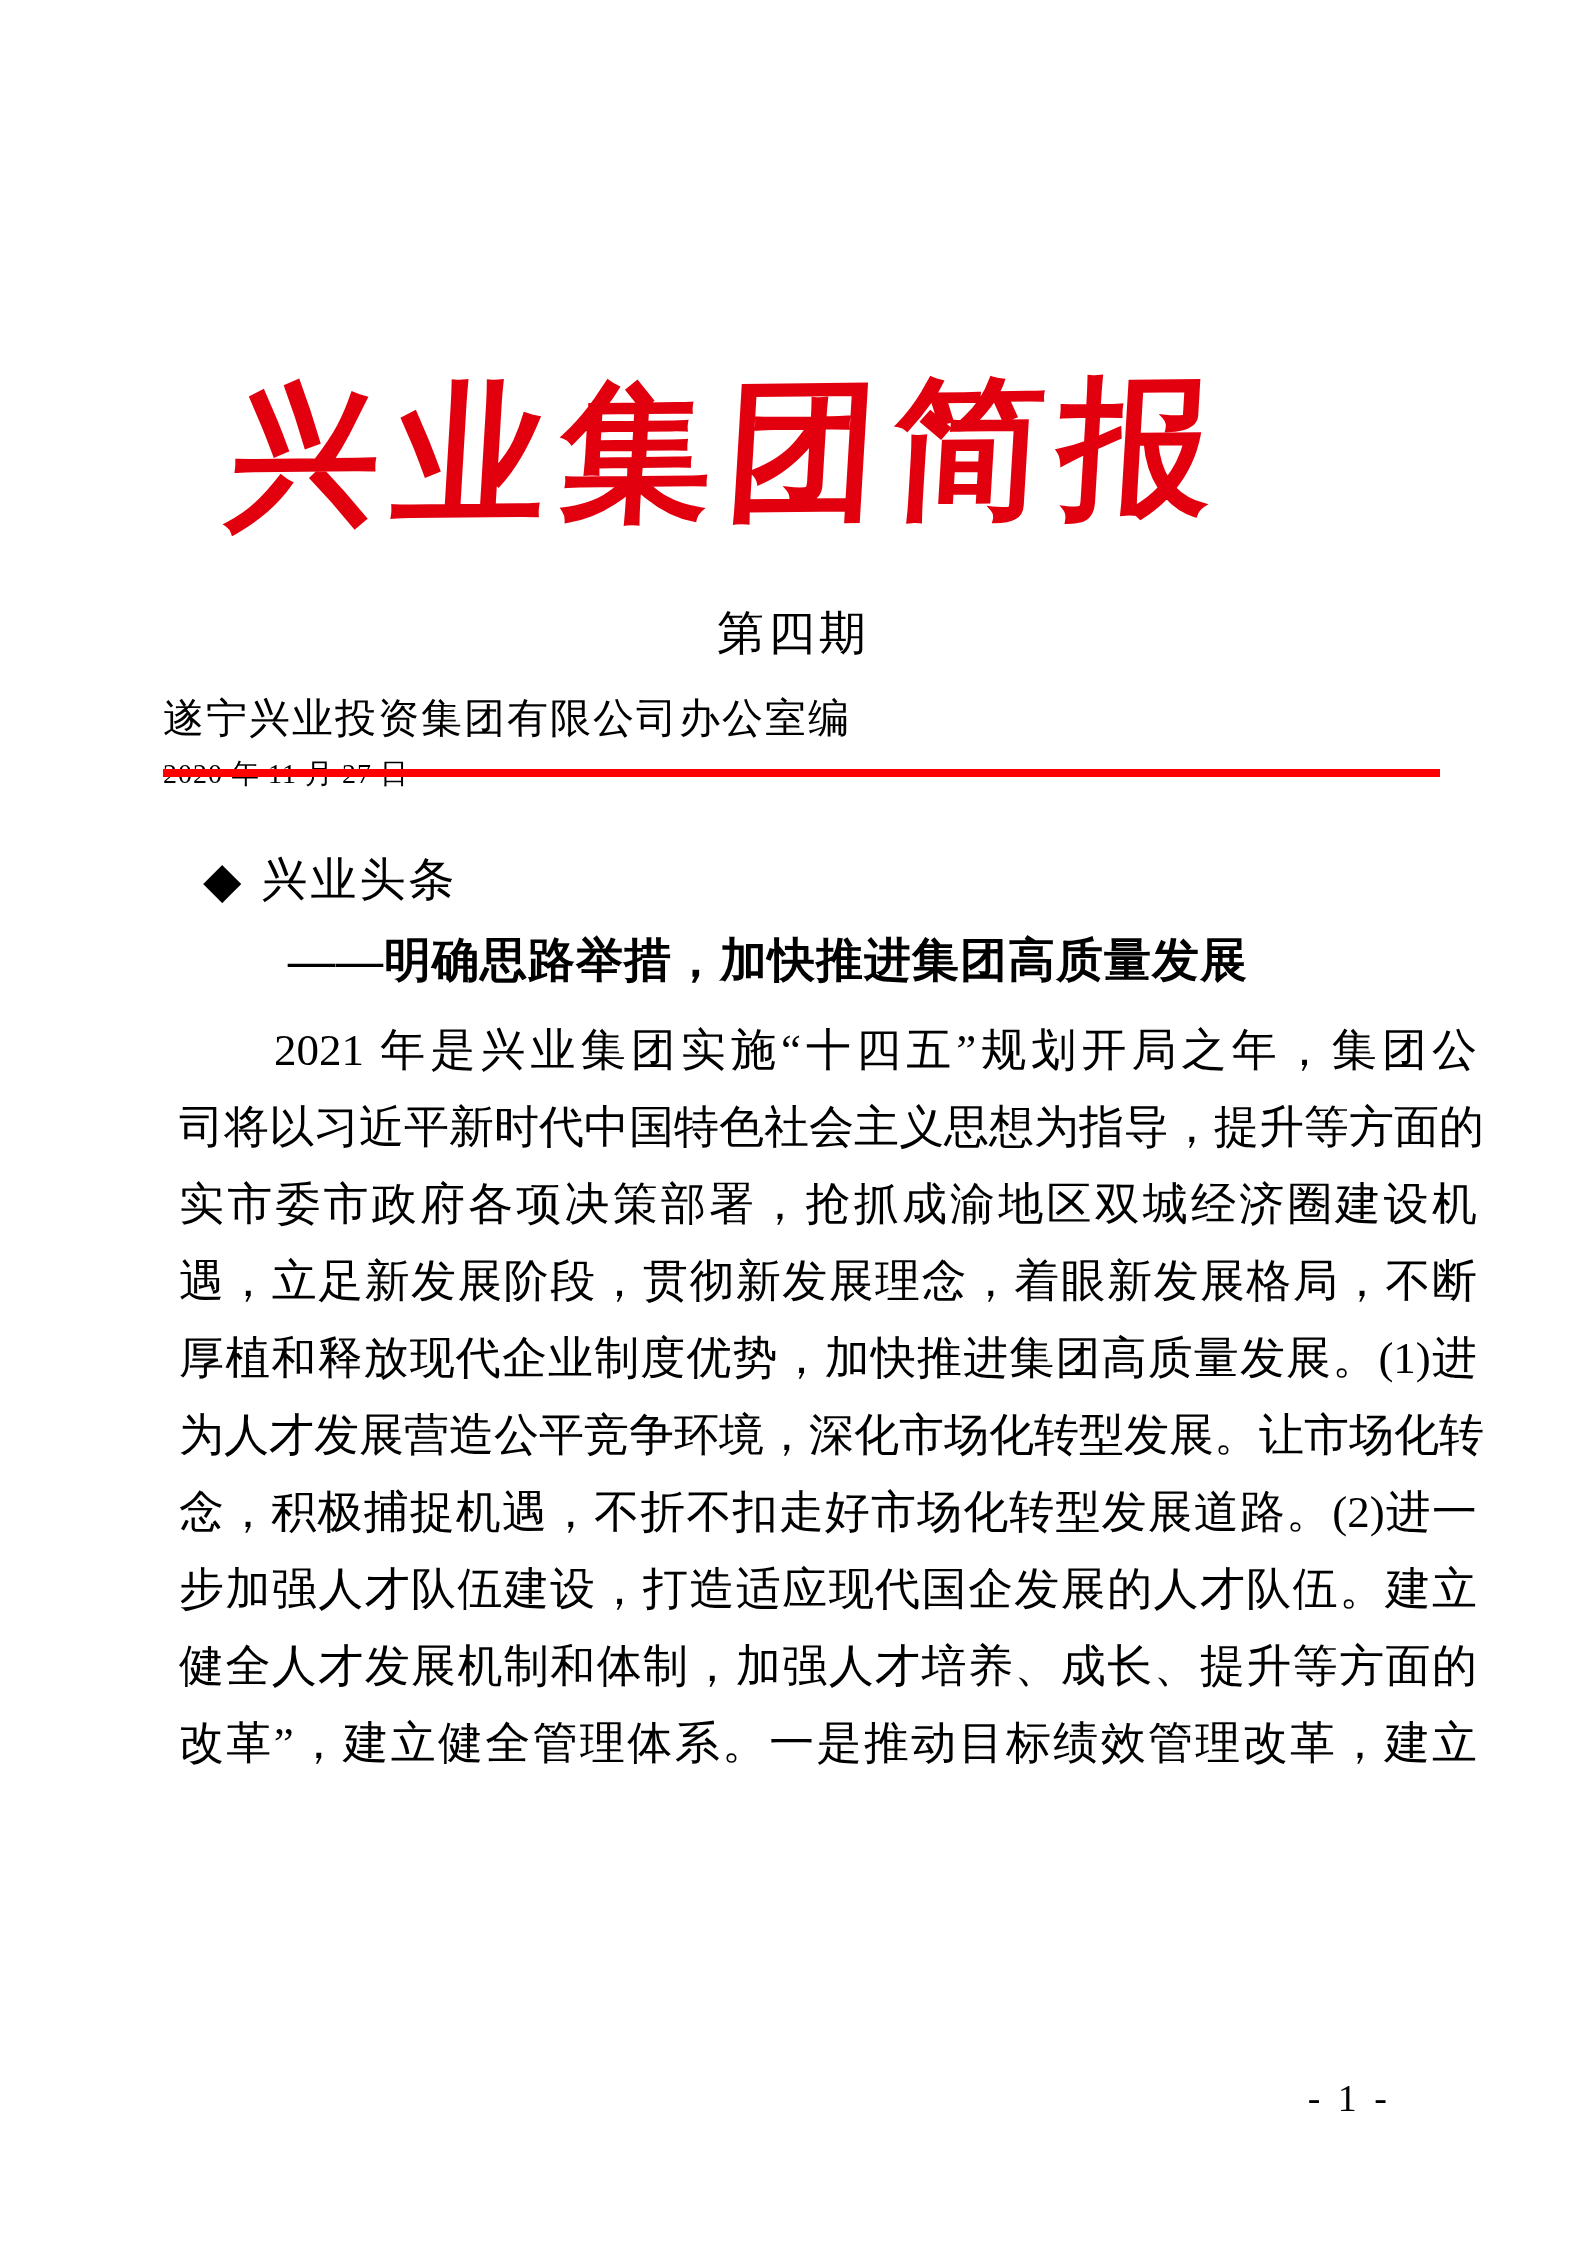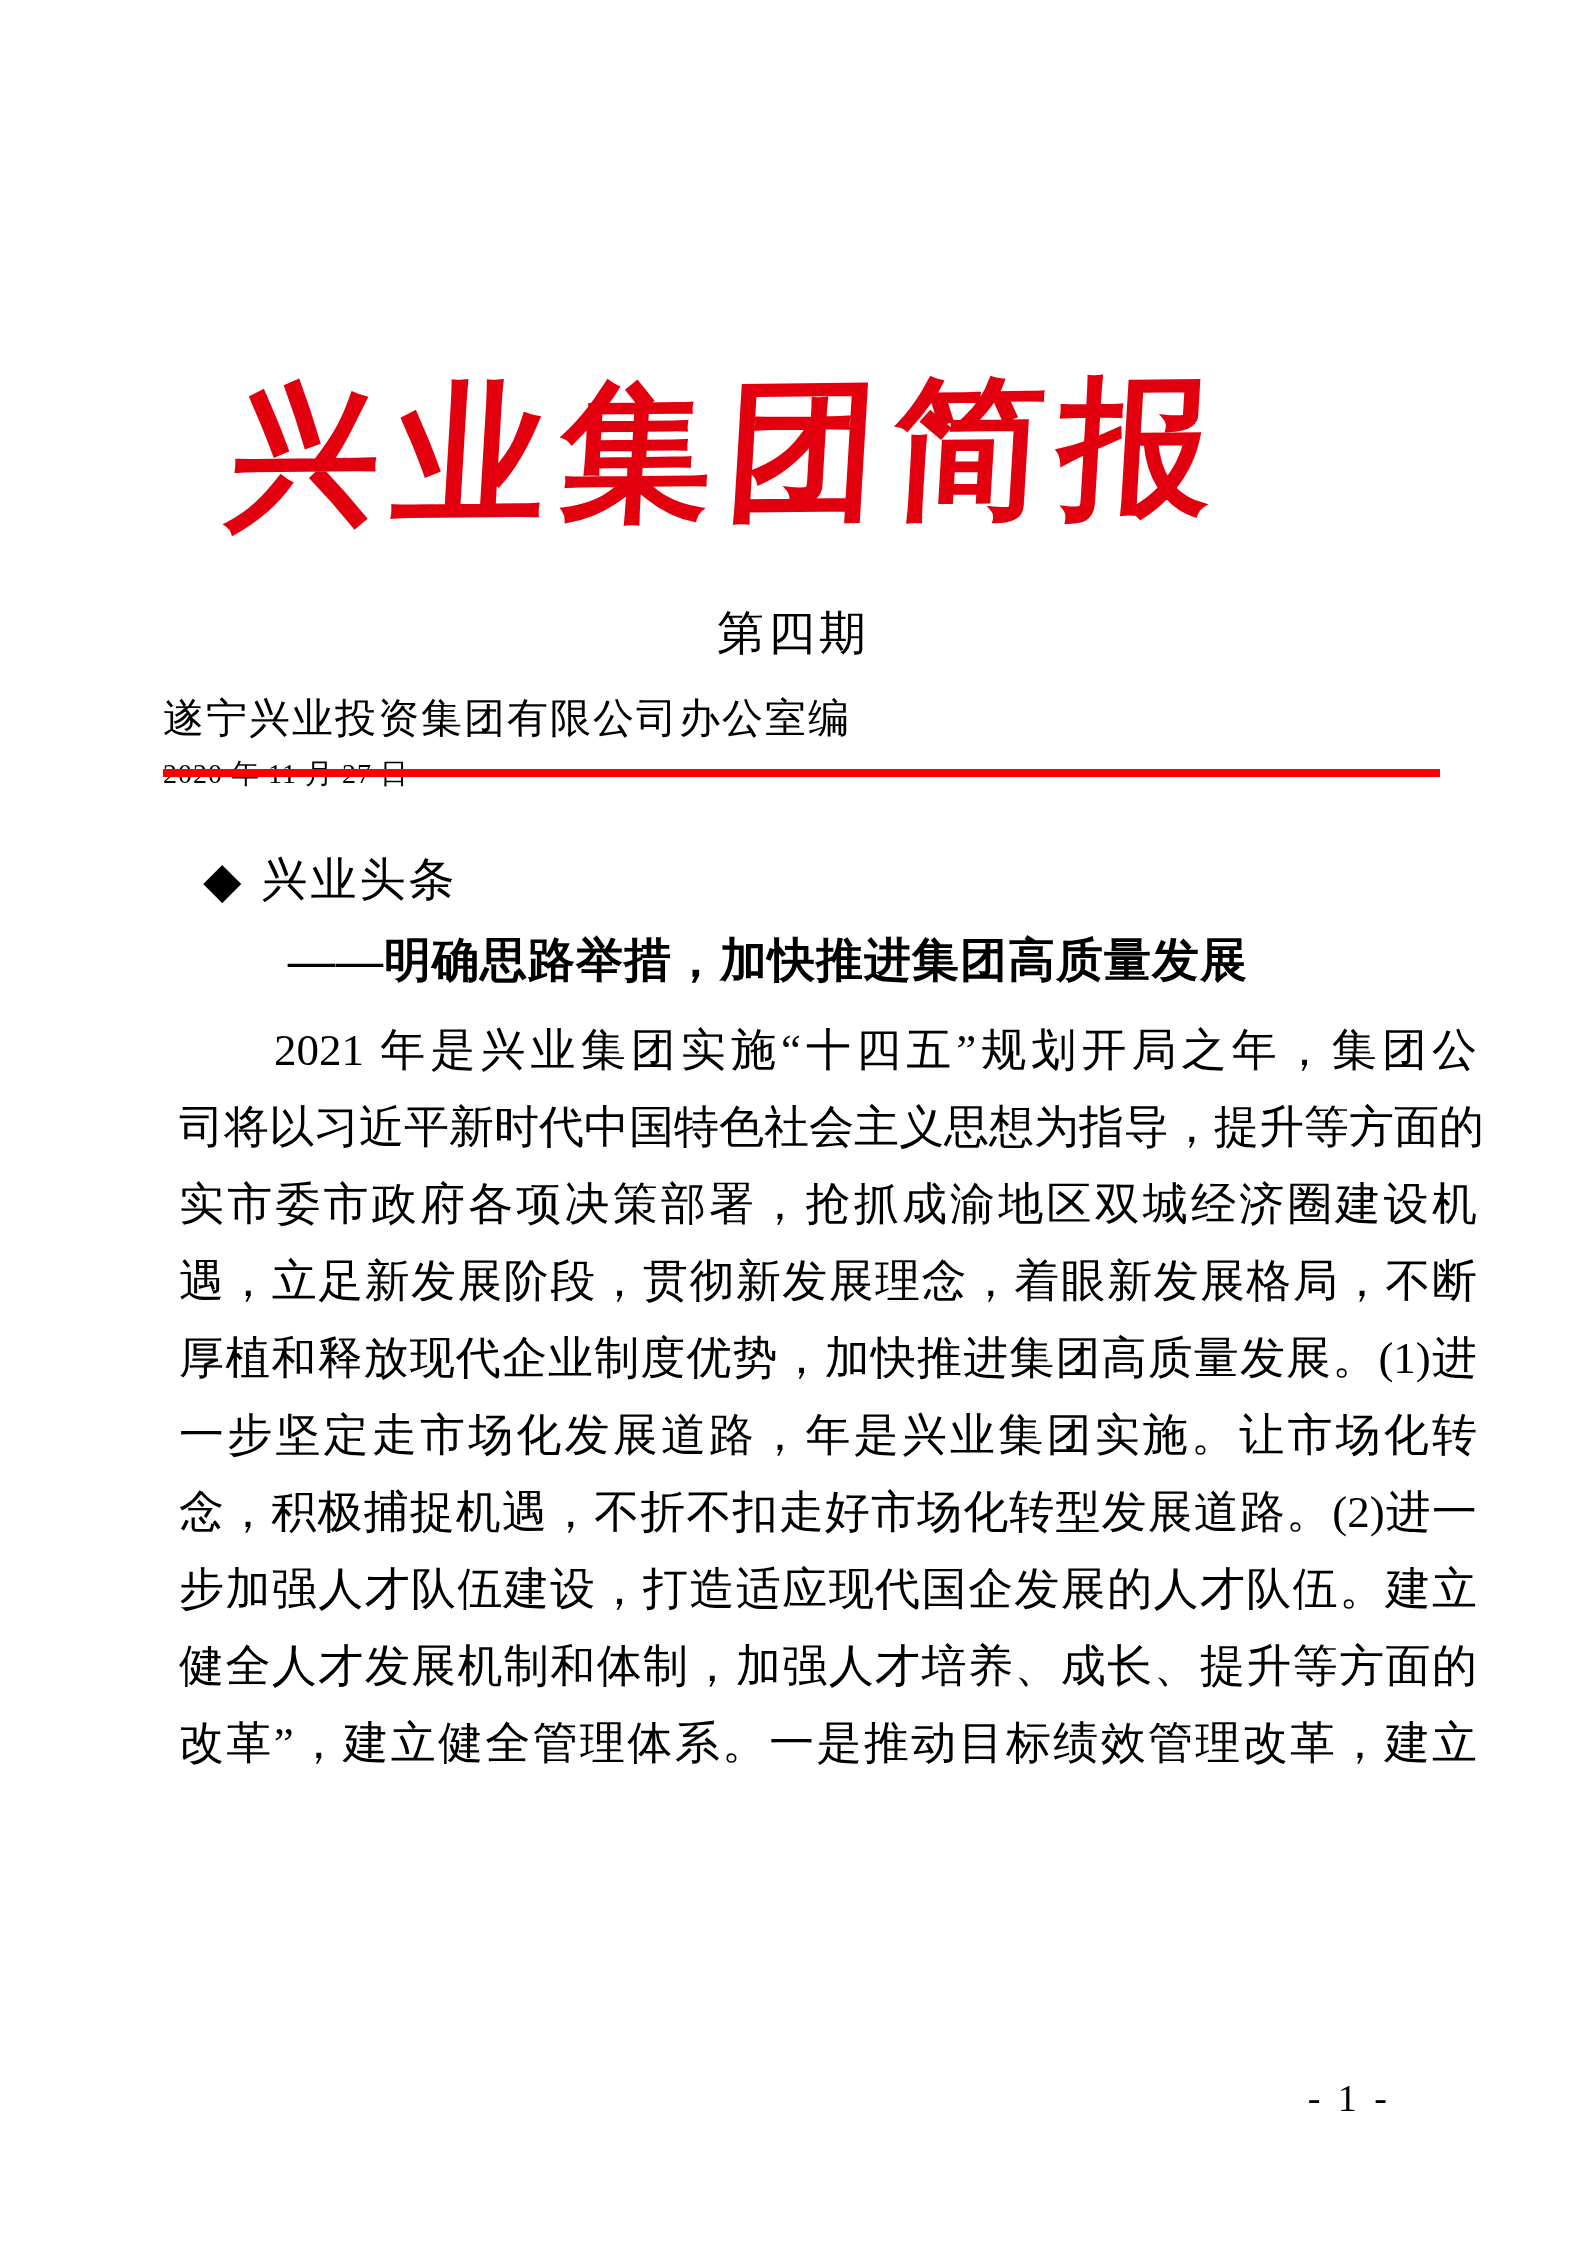--- a/index.html
+++ b/index.html
@@ -160,21 +160,21 @@
   </div>
 
   <div class="section-headline">——明确思路举措，加快推进集团高质量发展</div>
 
   <div class="body-text">
     <div class="body-line indent-first">2021 年是兴业集团实施“十四五”规划开局之年，集团公</div>
     <div class="body-line">司将以习近平新时代中国特色社会主义思想为指导，提升等方面的</div>
     <div class="body-line">实市委市政府各项决策部署，抢抓成渝地区双城经济圈建设机</div>
     <div class="body-line">遇，立足新发展阶段，贯彻新发展理念，着眼新发展格局，不断</div>
     <div class="body-line">厚植和释放现代企业制度优势，加快推进集团高质量发展。(1)进</div>
-    <div class="body-line">一步坚定走市场化发展道路，年是兴业集团实施。让市场化转</div>
+    <div class="body-line">为人才发展营造公平竞争环境，深化市场化转型发展。让市场化转</div>
     <div class="body-line">念，积极捕捉机遇，不折不扣走好市场化转型发展道路。(2)进一</div>
     <div class="body-line">步加强人才队伍建设，打造适应现代国企发展的人才队伍。建立</div>
     <div class="body-line">健全人才发展机制和体制，加强人才培养、成长、提升等方面的</div>
     <div class="body-line">改革”，建立健全管理体系。一是推动目标绩效管理改革，建立</div>
   </div>
 
   <div class="page-number">- 1 -</div>
 
 </div>
 

